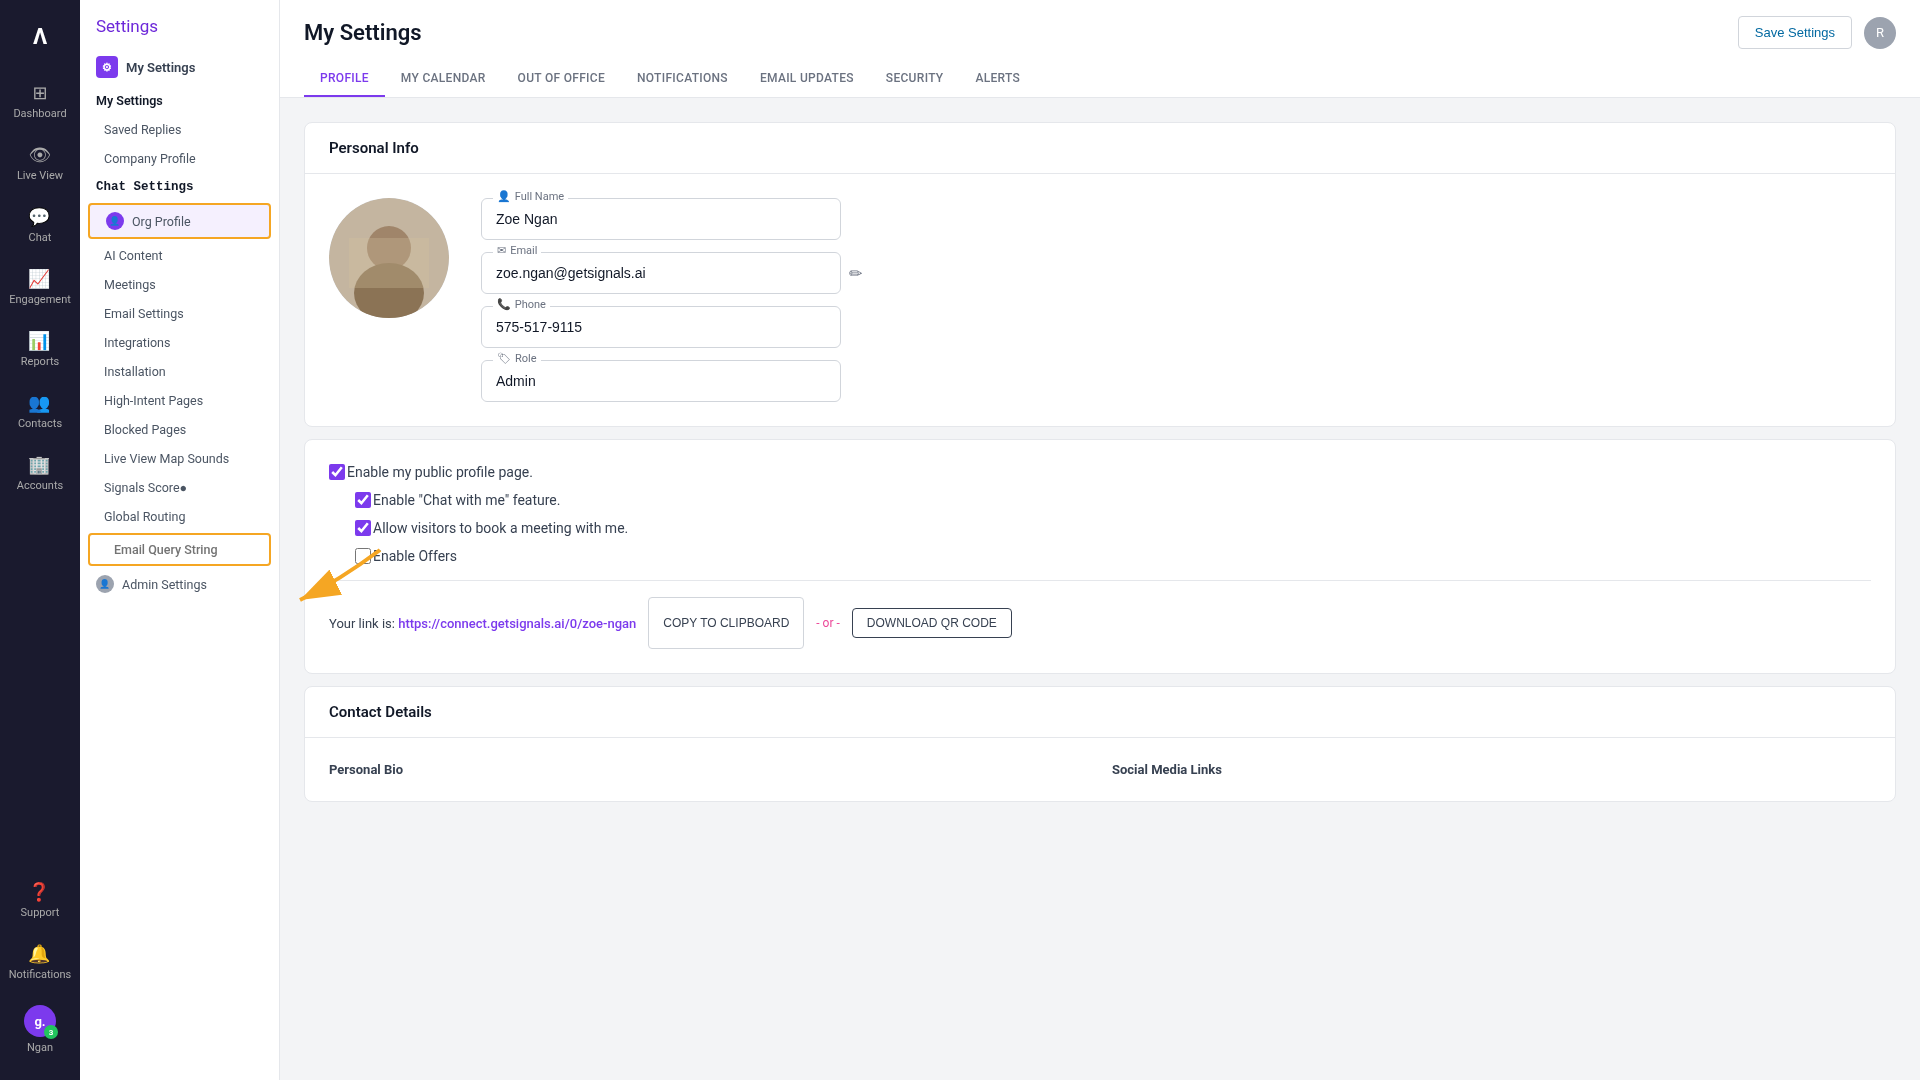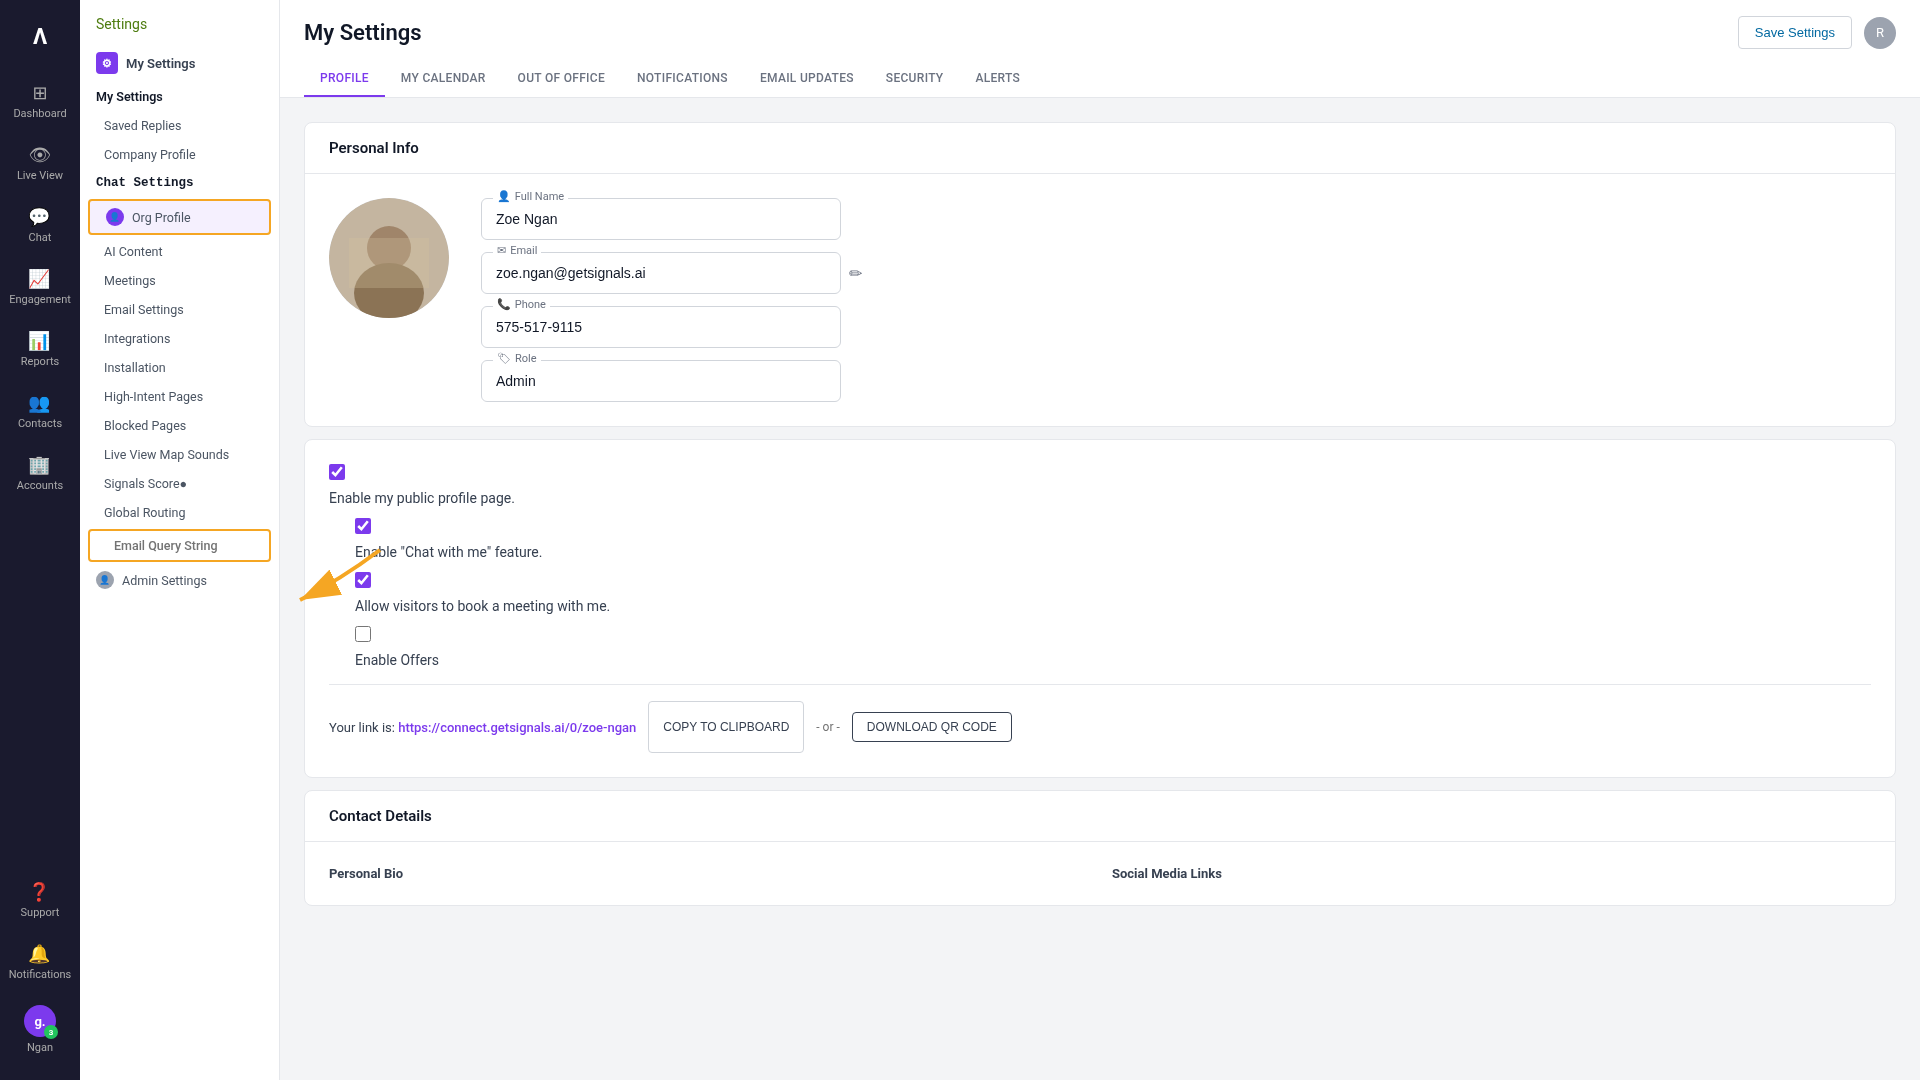--- a/index.html
+++ b/index.html
@@ -72,22 +72,22 @@
     
     .settings-sidebar {
       width: 200px;
       background: #fff;
       border-right: 1px solid #e5e7eb;
       padding: 16px 0;
       flex-shrink: 0;
       overflow-y: auto;
     }
     .settings-breadcrumb {
-      color: #4d7c0f;
-      font-size: 14px;
+      color: #6d28d9;
+      font-size: 17px;
       padding: 0 16px 12px;
     }
     .settings-section-header {
       display: flex;
       align-items: center;
       gap: 8px;
       padding: 8px 16px;
       font-size: 13px;
       font-weight: 600;
       color: #374151;
@@ -321,23 +321,23 @@
       background: none;
       border: none;
       cursor: pointer;
       color: #6b7280;
       font-size: 16px;
     }
 
     
     .checkbox-item {
       display: flex;
-      gap: 10px;
+      align-items: center;
+      gap: 2px;
       margin-bottom: 12px;
-      flex-direction: column;
     }
     .checkbox-item input[type="checkbox"] {
       width: 16px;
       height: 16px;
       accent-color: #7c3aed;
       cursor: pointer;
     }
     .checkbox-label {
       font-size: 14px;
       color: #374151;
@@ -364,21 +364,21 @@
       background: white;
       border: 1px solid #d1d5db;
       border-radius: 4px;
       padding: 18px 14px;
       font-size: 12px;
       color: #374151;
       cursor: pointer;
       font-weight: 500;
     }
     .or-text {
-      color: #737373;
+      color: #ec4899;
       font-size: 12px;
     }
     .qr-btn {
       background: white;
       border: 1px solid #374151;
       border-radius: 4px;
       padding: 7px 14px;
       font-size: 12px;
       color: #374151;
       cursor: pointer;

